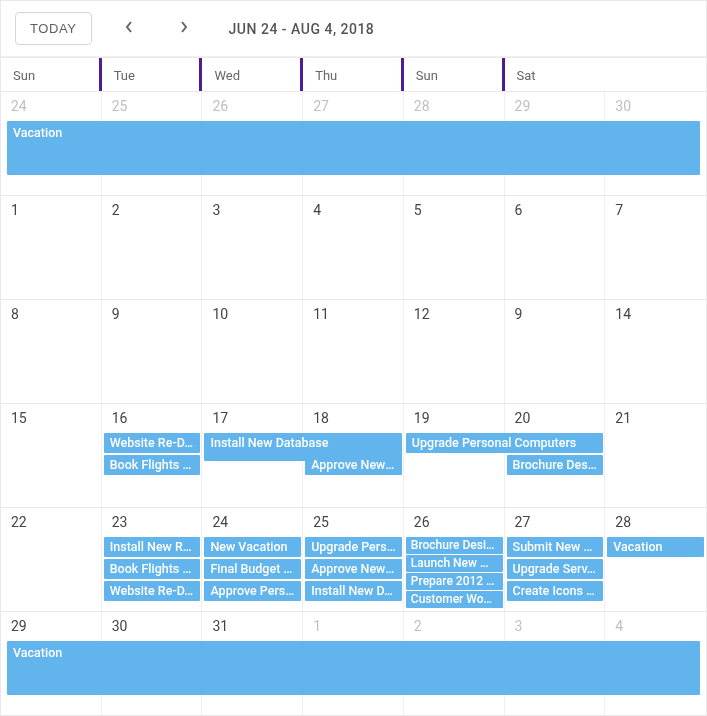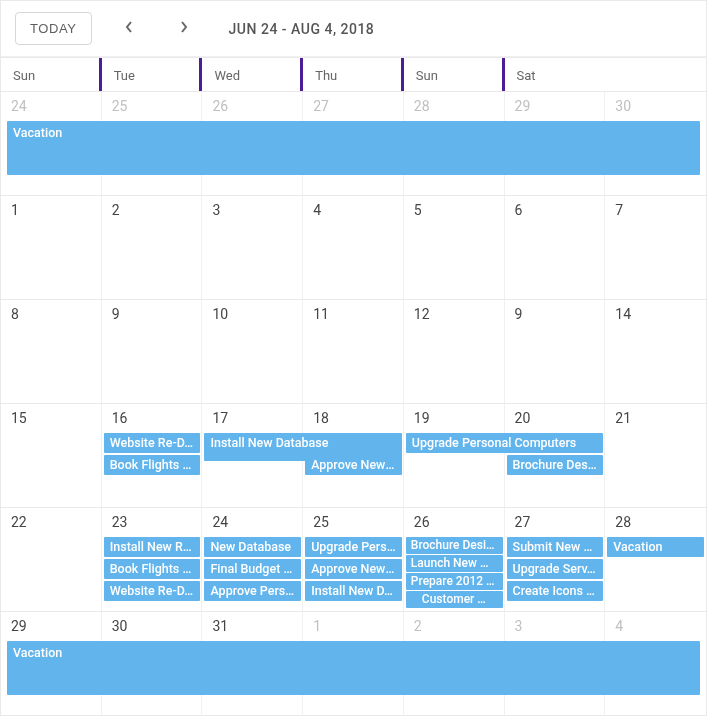--- a/index.html
+++ b/index.html
@@ -210,36 +210,36 @@
           <div class="day-cell">22</div>
           <div class="day-cell">23</div>
           <div class="day-cell">24</div>
           <div class="day-cell">25</div>
           <div class="day-cell">26</div>
           <div class="day-cell">27</div>
           <div class="day-cell">28</div>
         </div>
         <div class="events">
           <div class="event" style="left: 14.2857%; width: calc(14.2857% - 4px); top: 0px; height: 20px;">Install New R…</div>
-          <div class="event" style="left: 28.5714%; width: calc(14.2857% - 4px); top: 0px; height: 20px;">New Database</div>
+          <div class="event" style="left: 28.5714%; width: calc(14.2857% - 4px); top: 0px; height: 20px;">New Vacation</div>
           <div class="event" style="left: 42.8571%; width: calc(14.2857% - 4px); top: 0px; height: 20px;">Upgrade Pers…</div>
           <div class="event" style="left: 57.1429%; width: calc(14.2857% - 4px); top: 0px; height: 17px; font-size: 12px; padding: 1px 5px; line-height: 15px;">Brochure Desi…</div>
           <div class="event" style="left: 71.4286%; width: calc(14.2857% - 4px); top: 0px; height: 20px;">Submit New …</div>
           <div class="event" style="left: 85.7143%; width: calc(14.2857% - 4px); top: 0px; height: 20px;">Vacation</div>
           <div class="event" style="left: 14.2857%; width: calc(14.2857% - 4px); top: 22px; height: 20px;">Book Flights t…</div>
           <div class="event" style="left: 28.5714%; width: calc(14.2857% - 4px); top: 22px; height: 20px;">Final Budget …</div>
           <div class="event" style="left: 42.8571%; width: calc(14.2857% - 4px); top: 22px; height: 20px;">Approve New …</div>
           <div class="event" style="left: 57.1429%; width: calc(14.2857% - 4px); top: 18px; height: 17px; font-size: 12px; padding: 1px 5px; line-height: 15px;">Launch New …</div>
           <div class="event" style="left: 71.4286%; width: calc(14.2857% - 4px); top: 22px; height: 20px;">Upgrade Serv…</div>
           <div class="event" style="left: 14.2857%; width: calc(14.2857% - 4px); top: 44px; height: 20px;">Website Re-D…</div>
           <div class="event" style="left: 28.5714%; width: calc(14.2857% - 4px); top: 44px; height: 20px;">Approve Pers…</div>
           <div class="event" style="left: 42.8571%; width: calc(14.2857% - 4px); top: 44px; height: 20px;">Install New D…</div>
           <div class="event" style="left: 57.1429%; width: calc(14.2857% - 4px); top: 36px; height: 17px; font-size: 12px; padding: 1px 5px; line-height: 15px;">Prepare 2012 …</div>
           <div class="event" style="left: 71.4286%; width: calc(14.2857% - 4px); top: 44px; height: 20px;">Create Icons f…</div>
-          <div class="event" style="left: 57.1429%; width: calc(14.2857% - 4px); top: 54px; height: 17px; font-size: 12px; padding: 1px 16px; line-height: 15px;">Customer Wo…</div>
+          <div class="event" style="left: 57.1429%; width: calc(14.2857% - 4px); top: 54px; height: 17px; font-size: 12px; padding: 1px 5px; line-height: 15px;">Customer Wo…</div>
         </div>
       </div>
       <div class="week">
         <div class="day-bg">
           <div class="day-cell">29</div>
           <div class="day-cell">30</div>
           <div class="day-cell">31</div>
           <div class="day-cell other">1</div>
           <div class="day-cell other">2</div>
           <div class="day-cell other">3</div>

